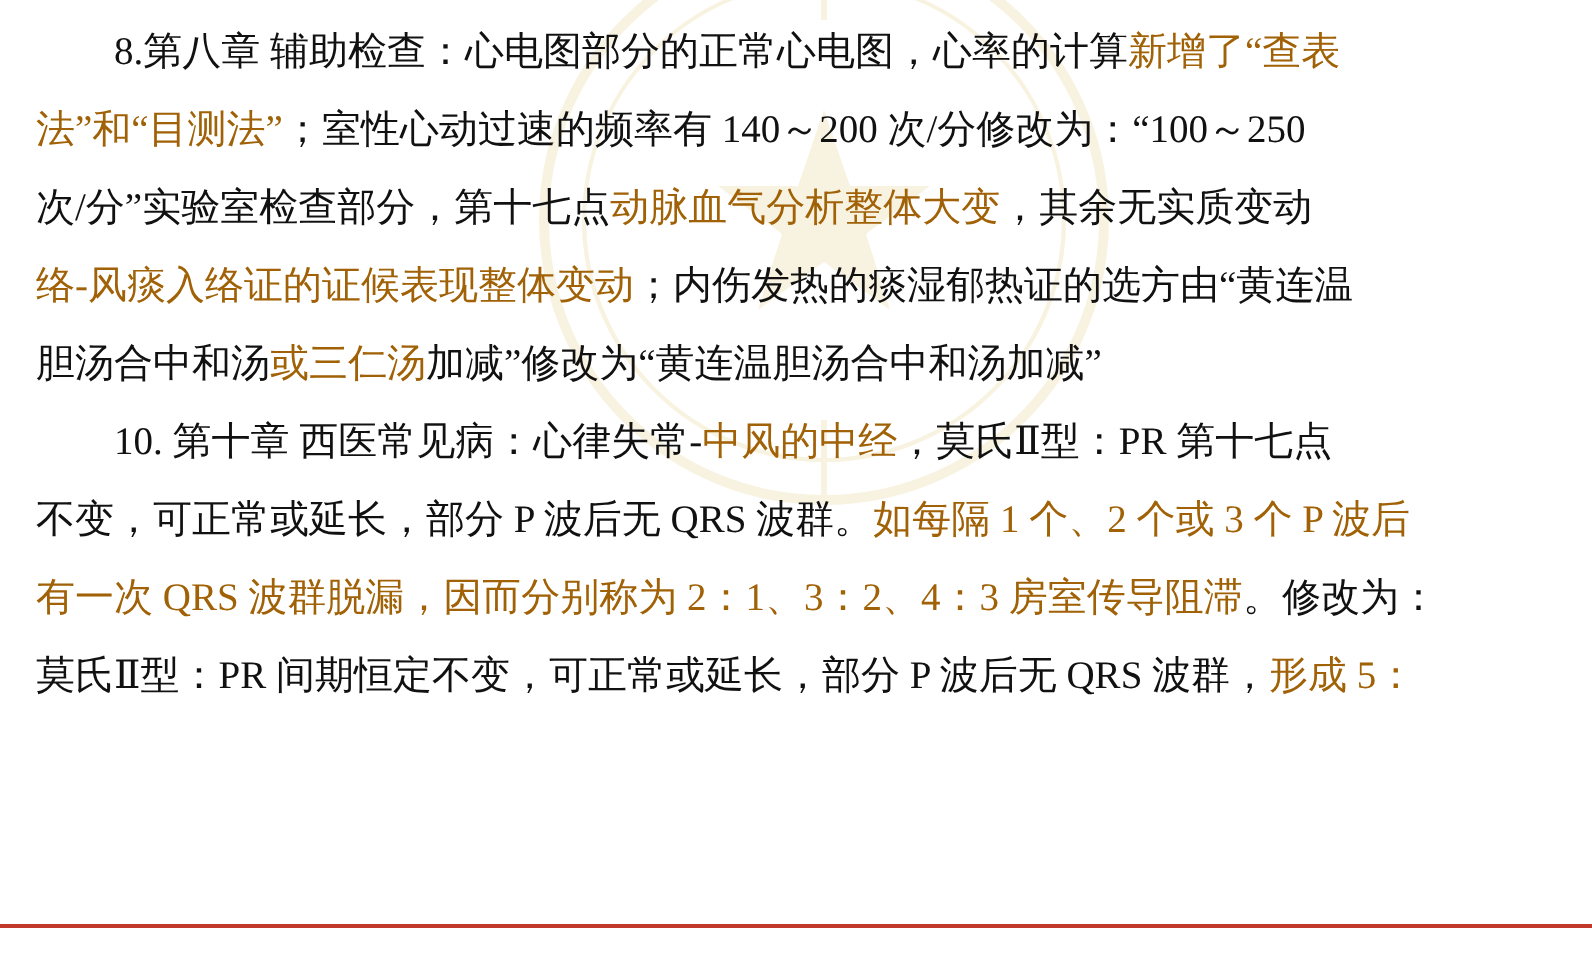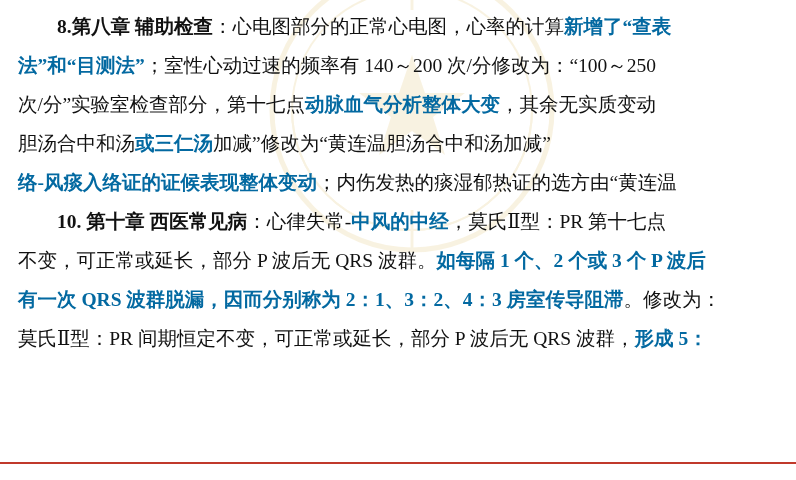--- a/index.html
+++ b/index.html
@@ -38,25 +38,24 @@
     color: #111111;
     text-align: justify;
     text-justify: inter-ideograph;
     text-indent: 2em;
     letter-spacing: 0px;
   }
   p.para.cont {
     text-indent: 0;
   }
   .b {
-    font-weight: bold;
+    font-weight: normal;
   }
   .r {
-    color: #0369a1;
-    font-weight: bold;
+    color: #a16207;
   }
   .u {
     text-decoration-thickness: 1px;
     text-underline-offset: 3px;
   }
   
   #bottom-rule {
     position: absolute;
     left: 0;
     bottom: 16px;
@@ -75,21 +74,21 @@
   <polygon points="150,95 163,133 203,133 171,157 183,195 150,171 117,195 129,157 97,133 137,133" fill="#d8b24a"></polygon>
   <path d="M30 150 A120 120 0 0 0 270 150" fill="none" stroke="#d8b24a" stroke-width="2"></path>
   <line x1="150" y1="10" x2="150" y2="50" stroke="#d8b24a" stroke-width="3"></line>
   <line x1="150" y1="250" x2="150" y2="290" stroke="#d8b24a" stroke-width="3"></line>
 </svg>
 
 <div id="doc">
     <p class="para"><span class="b">8.第八章  辅助检查</span><span>：心电图部分的正常心电图，心率的计算</span><span class="r">新增了“查表</span></p>
     <p class="para cont"><span class="r">法”和“目测法”</span><span>；室性心动过速的频率</span><span class="u">有 140～200 </span><span>次/分修改为：“100～250</span></p>
     <p class="para cont"><span>次/分”实验室检查部分，第十七点</span><span class="r">动脉血气分析整体大变</span><span>，其余无实质变动</span></p>
+    <p class="para cont"><span class="r">络-风痰入络证的证候表现整体变动</span><span>；内伤发热的痰湿郁热证的选方由“黄连温</span></p>
     <p class="para cont"><span>胆汤合中和汤</span><span class="r">或三仁汤</span><span>加减”修改为“黄连温胆汤合中和汤加减”</span></p>
-    <p class="para cont"><span class="r">络-风痰入络证的证候表现整体变动</span><span>；内伤发热的痰湿郁热证的选方由“黄连温</span></p>
     <p class="para"><span class="b">10. 第十章  西医常见病</span><span>：心律失常-</span><span class="r">中风的中经</span><span>，莫氏Ⅱ型：PR 第十七点</span></p>
     <p class="para cont"><span>不变，可正常或延长，部分 P 波后无 QRS 波群。</span><span class="r">如每隔 1 个、2 个或 3 个 P 波后</span></p>
     <p class="para cont"><span class="r">有一次 QRS 波群脱漏，因而分别称为 2：1、3：2、4：3 房室传导阻滞</span><span>。修改为：</span></p>
     <p class="para cont"><span>莫氏Ⅱ型：PR 间期恒定不变，可正常或延长，部分 P 波后无 QRS 波群，</span><span class="r">形成 5：</span></p>
   </div>
 
 <div id="bottom-rule" style="background: rgb(192, 57, 43);"></div>
 
 </body></html>

